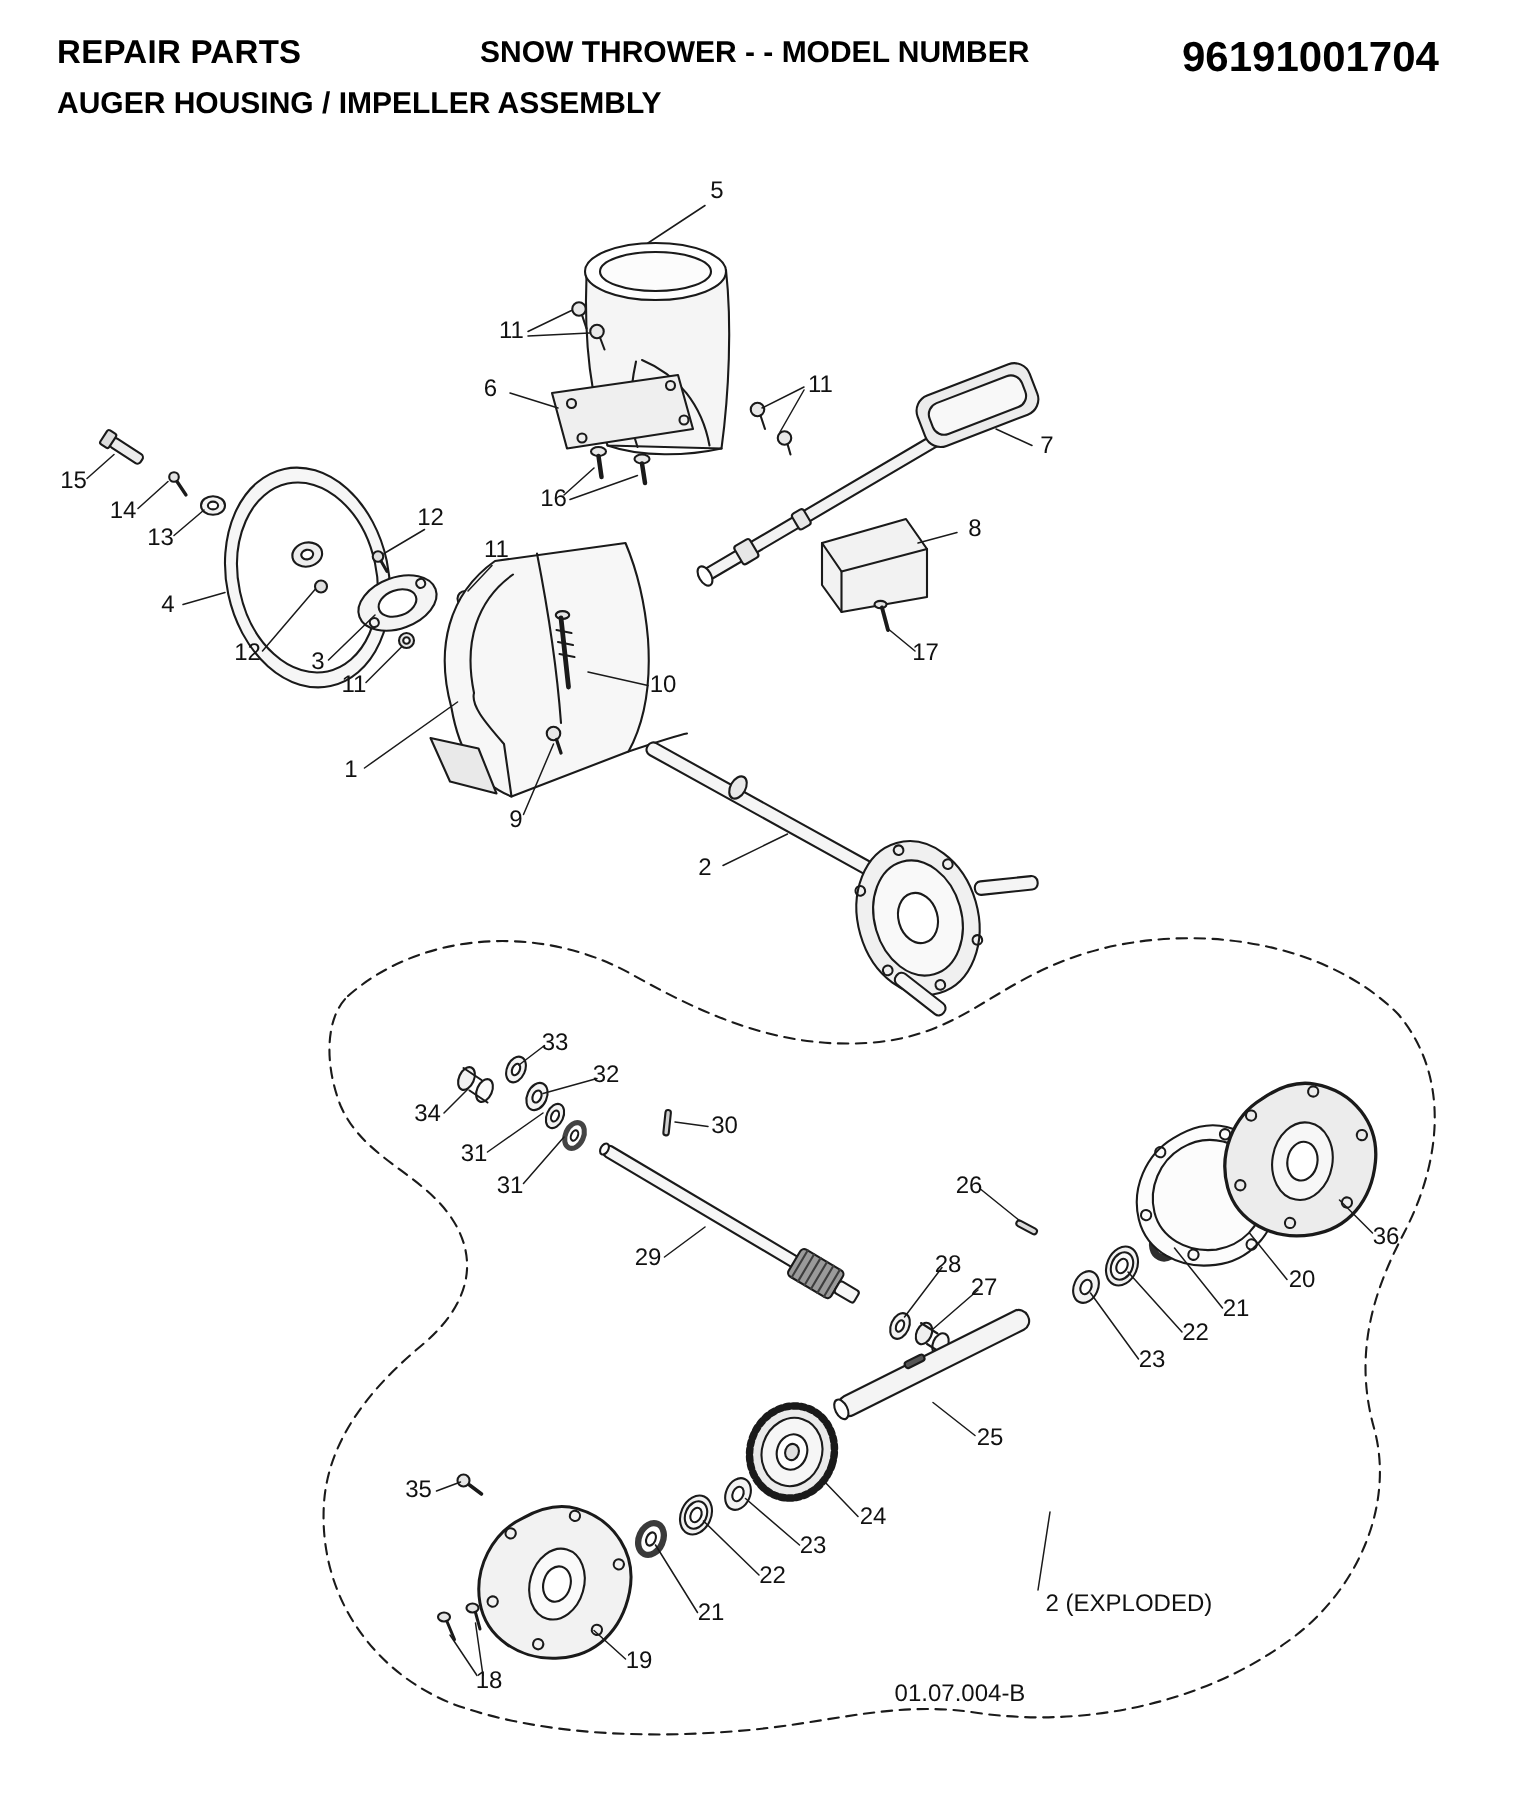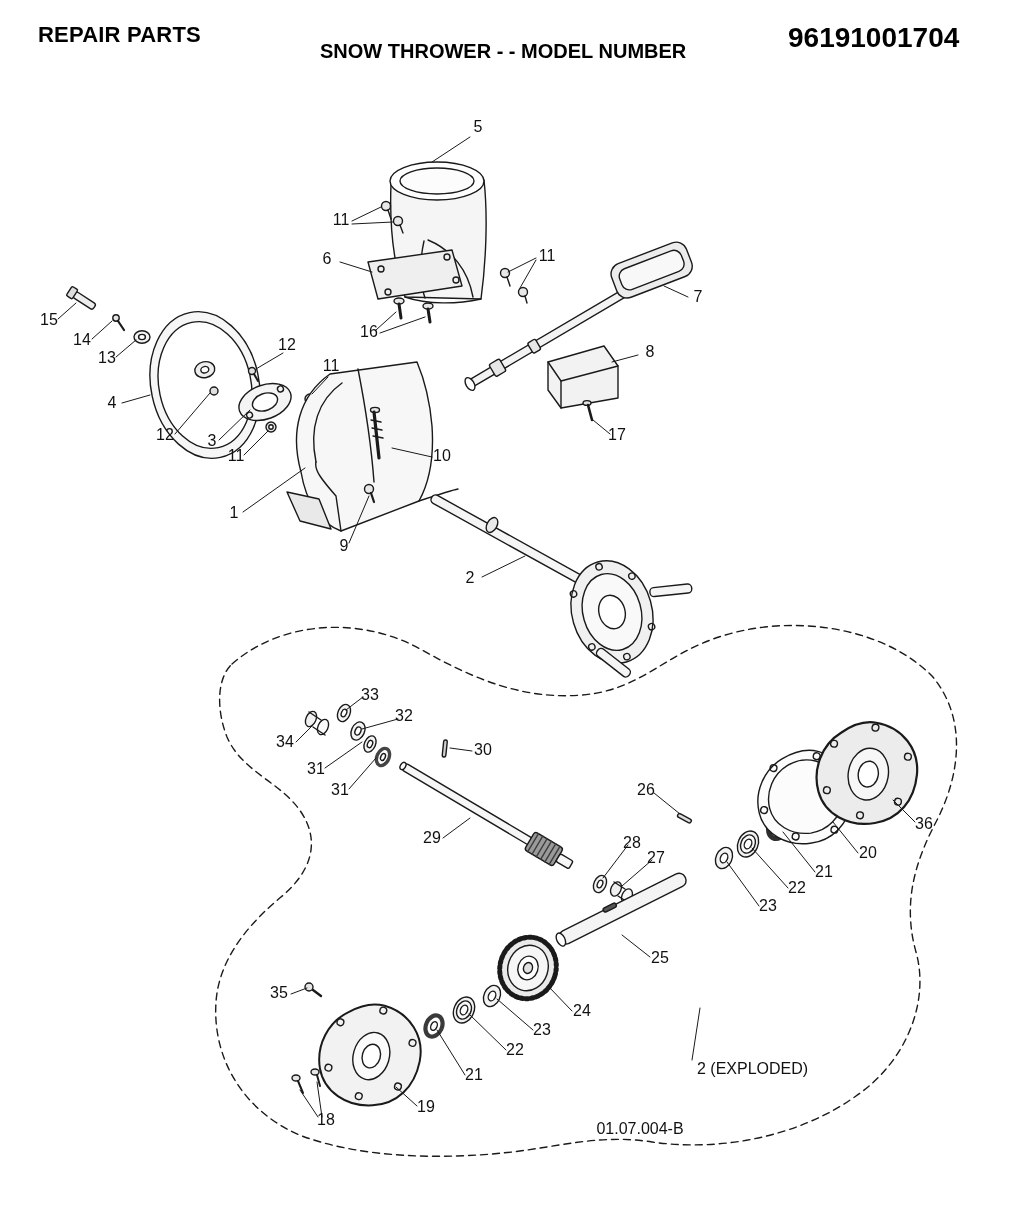--- a/index.html
+++ b/index.html
@@ -1,33 +1,34 @@
 <!DOCTYPE html>
 <html><head>
 <meta charset="utf-8">
 <style>
   * { margin:0; padding:0; box-sizing:border-box; }
   html,body { background:#ffffff; }
   body { font-family:"Liberation Sans", sans-serif; color:#000; }
   .page { position:relative; width:1024px; height:1213px; background:#fff; overflow:hidden; }
   .t-title    { position:absolute; left:38px;  top:22px; font-size:22px; font-weight:800; letter-spacing:.2px; white-space:nowrap; }
-  .t-sub      { position:absolute; left:320px; top:40px; font-size:20px; font-weight:700; white-space:nowrap; }
+  .t-sub      { position:absolute; left:320px; top:24px; font-size:20px; font-weight:700; white-space:nowrap; }
   .t-model    { position:absolute; left:788px; top:22px; font-size:28px; font-weight:800; white-space:nowrap; }
   .t-assembly { position:absolute; left:38px;  top:58px; font-size:20px; font-weight:700; white-space:nowrap; }
   svg.diagram { position:absolute; left:0; top:0; width:1024px; height:1213px; }
   text { font-family:"Liberation Sans", sans-serif; }
 </style>
 </head>
 <body>
 
 <div class="page">
 
   <span class="t-title">REPAIR PARTS</span>
   <span class="t-sub">SNOW THROWER - - MODEL NUMBER</span>
   <span class="t-model">96191001704</span>
+  <span class="t-assembly">AUGER HOUSING / IMPELLER ASSEMBLY</span>
 
   <svg class="diagram" viewBox="0 0 1024 1213" xmlns="http://www.w3.org/2000/svg">
     <g stroke="#1a1a1a" stroke-width="1.4" fill="none" stroke-linecap="round" stroke-linejoin="round">
 
       <g>
         <path d="M391,184 C389,236 396,272 405,297 L481,299 C486,262 488,216 484,180 Z" fill="#f5f5f5"></path>
         <ellipse cx="437" cy="181" rx="47" ry="19" fill="#ffffff"></ellipse>
         <ellipse cx="437" cy="181" rx="37" ry="13" fill="#fcfcfc"></ellipse>
         <path d="M428,240 C452,250 468,270 473,297"></path>
         <path d="M424,241 C419,264 420,284 425,298"></path>

